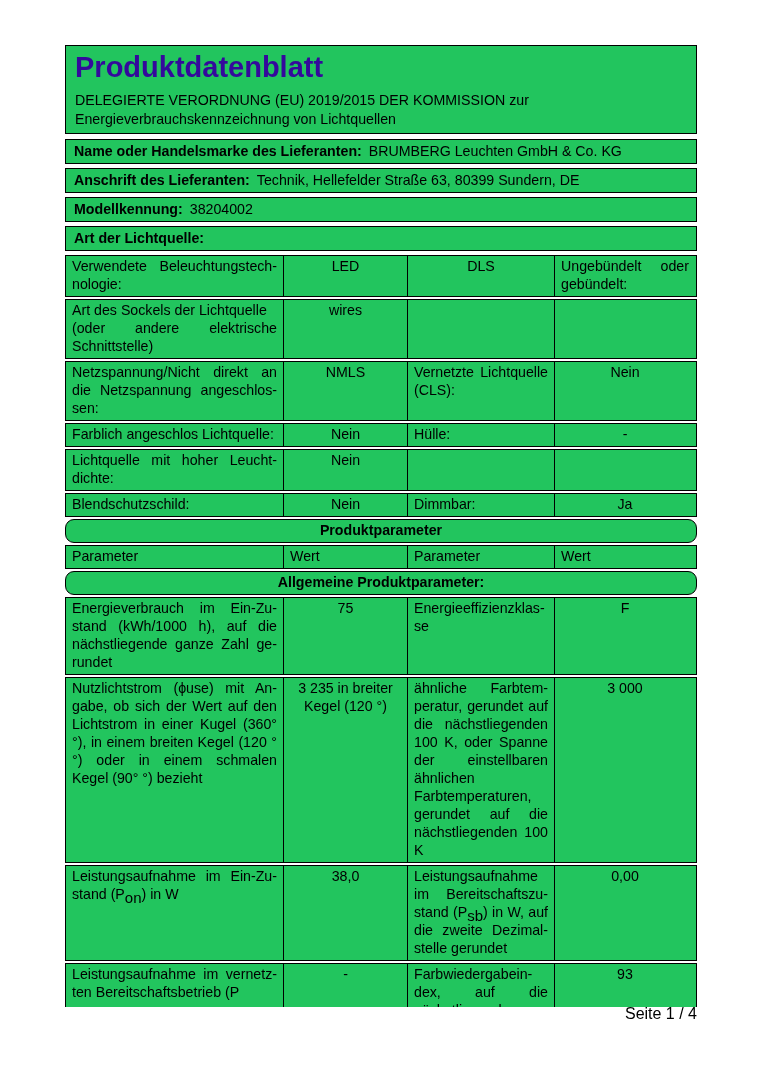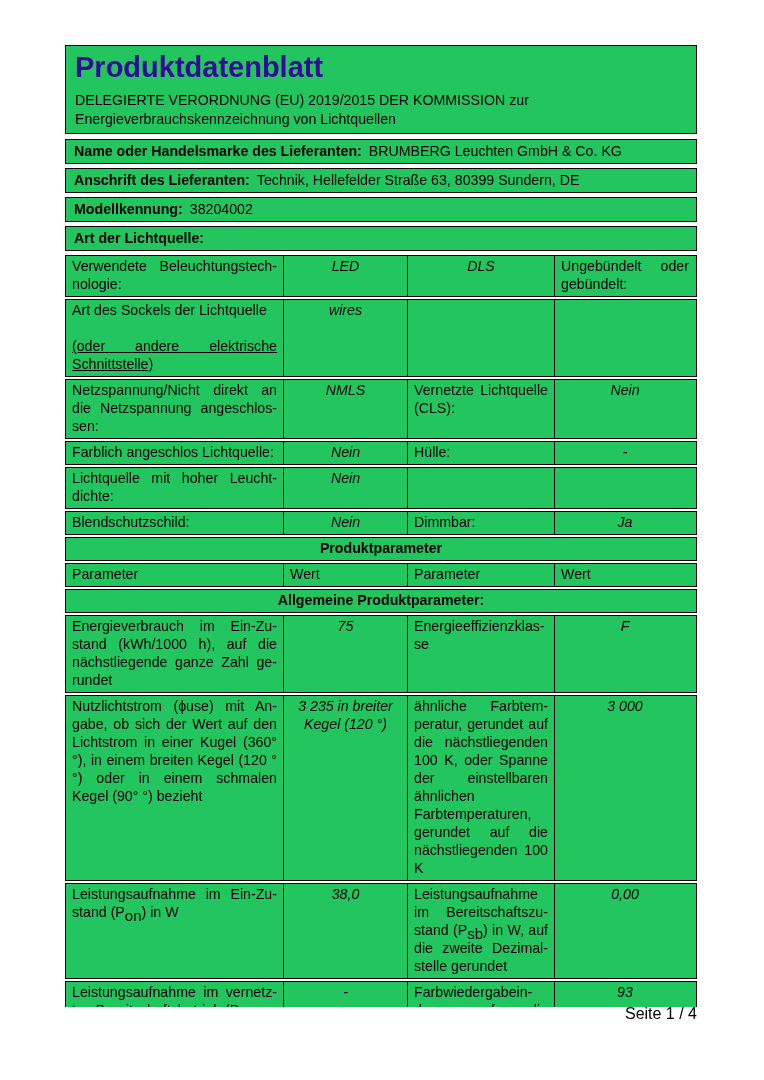--- a/index.html
+++ b/index.html
@@ -40,27 +40,28 @@
   .info-row { padding: 2px 8px 3px 8px; margin-bottom: 4px; }
   .lbl { font-weight: 700; }
   .val { margin-left: 7px; }
   .grid {
     display: grid;
     grid-template-columns: 217px 124px 147px 141px;
   }
   .cell { padding: 1px 6px 3px 6px; overflow: hidden; }
   .c2, .c3, .c4 { border-left: 1.5px solid #000000; }
   .just { text-align: justify; }
-  .center { text-align: center; font-style: italic; }
+  .center { text-align: center; }
   .cell p { margin: 0; }
-  .cell p + p { margin-top: 18px; text-decoration: underline; }
+  .cell p + p { margin-top: 0; }
   .hdr {
     text-align: center;
     font-weight: 700;
     padding: 1px 6px 3px 6px;
+    border-radius: 9px;
   }
   .tall { min-height: 176px; }
   .cut {
     border-bottom: none;
     height: 70px;
     margin-bottom: 0;
   }
   sub { font-size: 15px; line-height: 0; }
   .footer {
     position: absolute;

